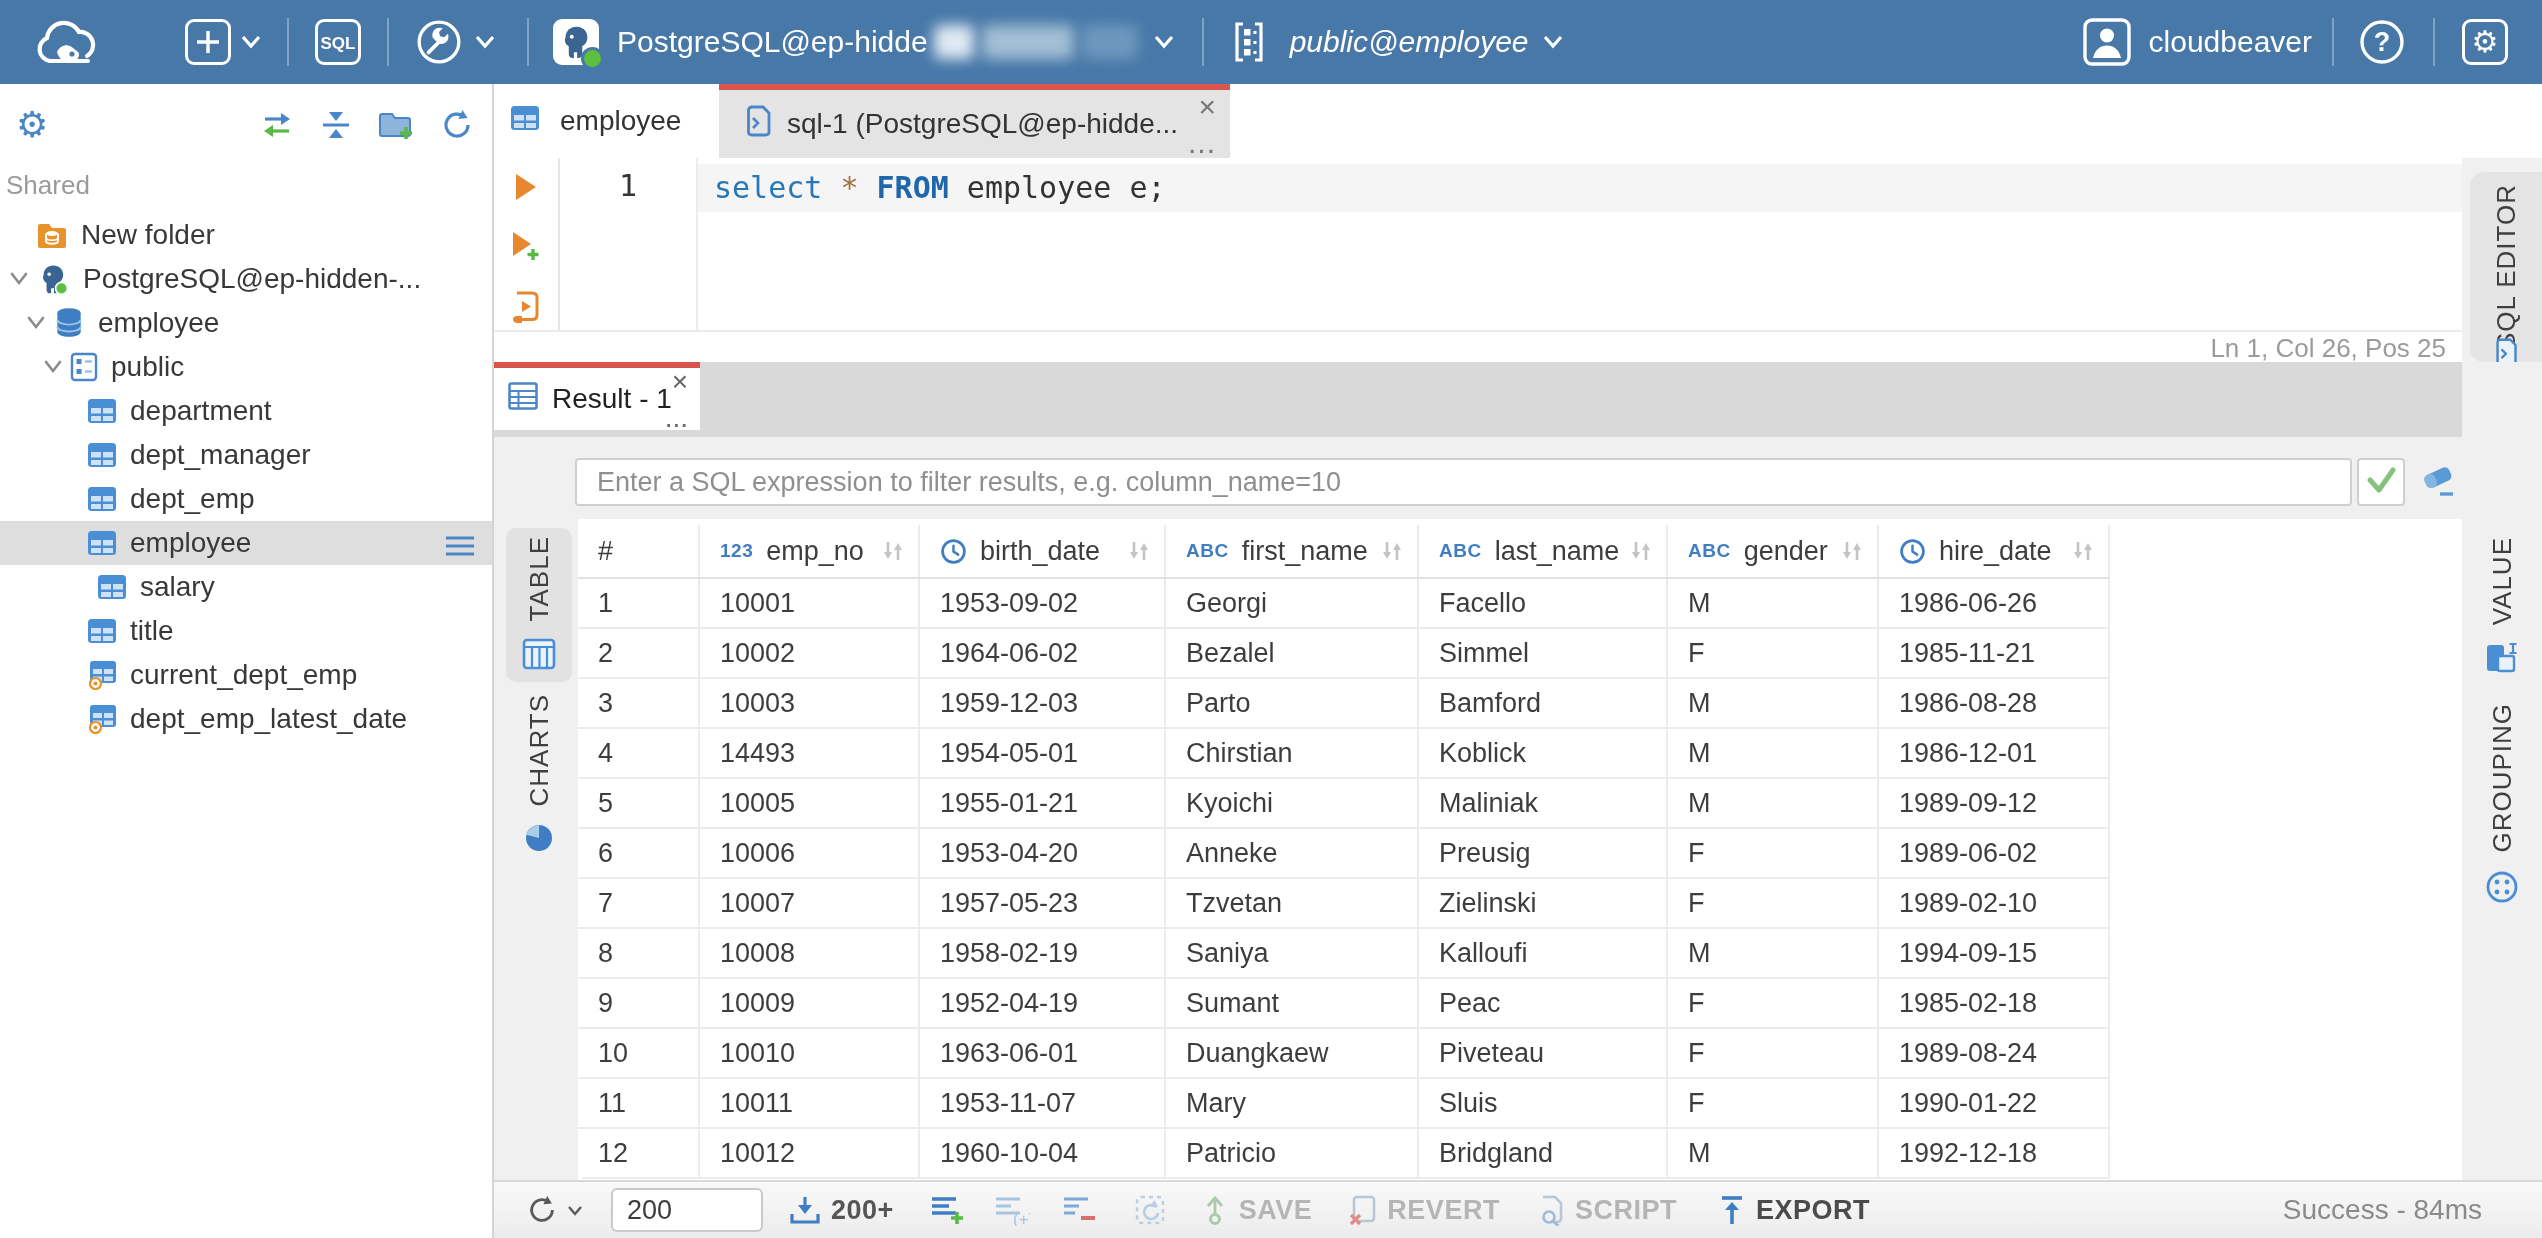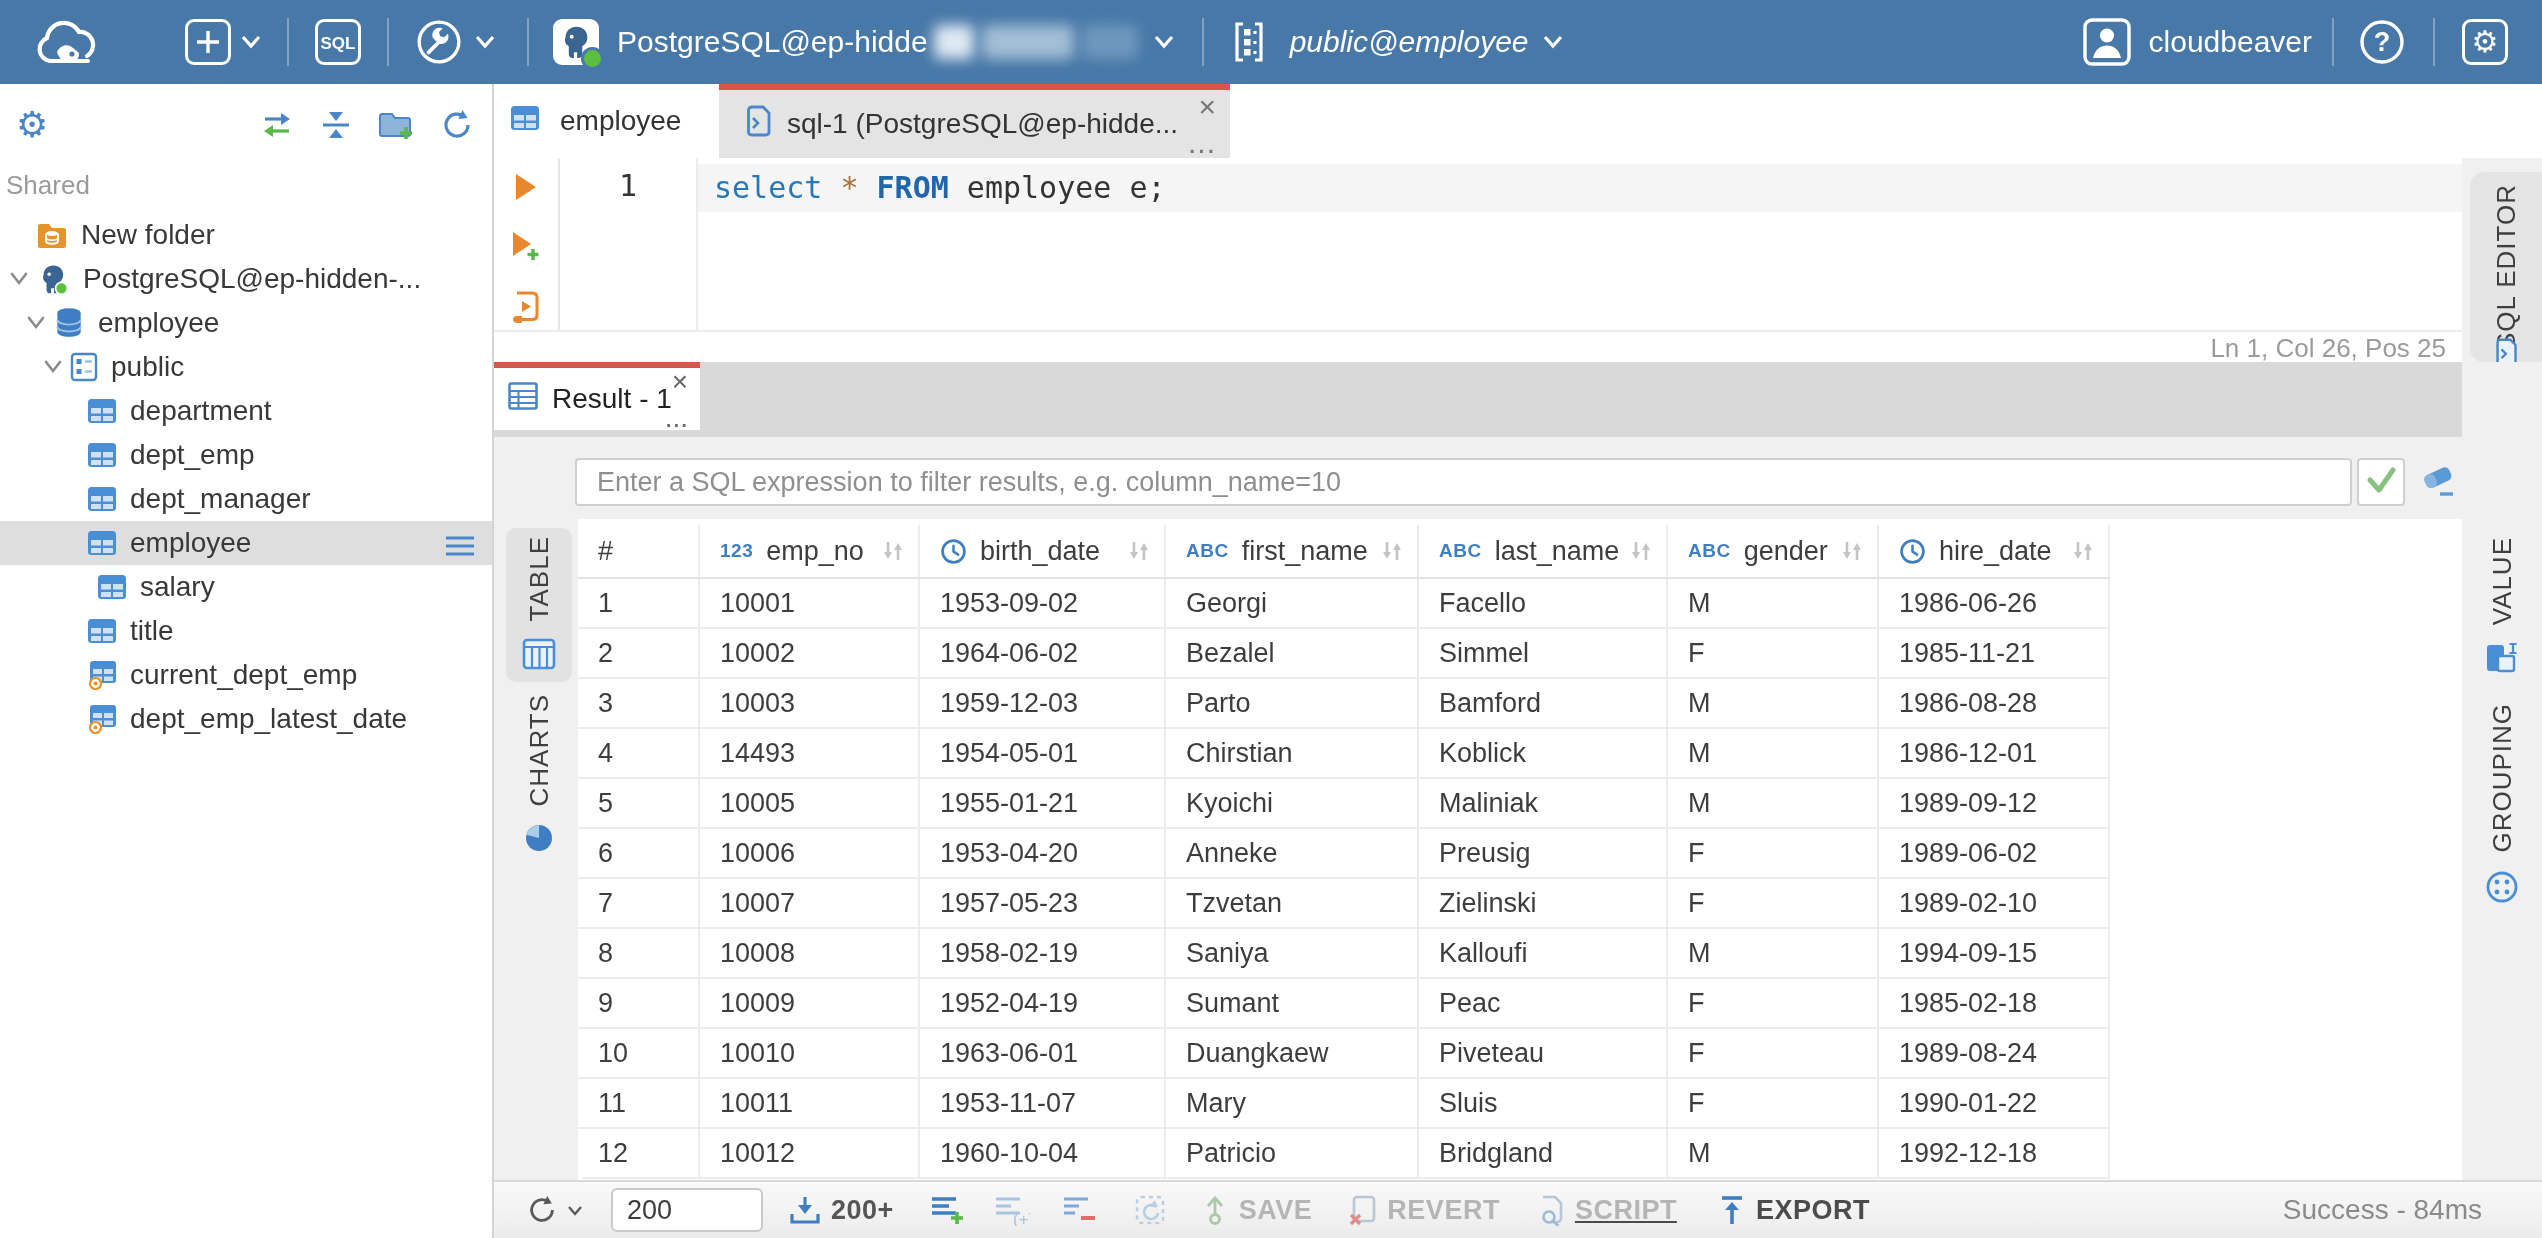--- a/index.html
+++ b/index.html
@@ -344,34 +344,34 @@
           <span class="tri-chev"></span>
           <span class="t-icon">
             <svg width="30" height="26" viewBox="0 0 30 26">
               <rect x="1" y="1" width="28" height="24" rx="3.5" fill="#4a8ed6"></rect>
               <rect x="4" y="10" width="10" height="5.5" fill="#cfe2f5"></rect>
               <rect x="16" y="10" width="10" height="5.5" fill="#cfe2f5"></rect>
               <rect x="4" y="18" width="10" height="5" fill="#cfe2f5"></rect>
               <rect x="16" y="18" width="10" height="5" fill="#cfe2f5"></rect>
             </svg>
           </span>
-          <span class="t-label">dept_emp</span>
+          <span class="t-label">dept_manager</span>
         </div>
         <div class="tree-row" style="padding-left: 59px;">
           <span class="tri-chev"></span>
           <span class="t-icon">
             <svg width="30" height="26" viewBox="0 0 30 26">
               <rect x="1" y="1" width="28" height="24" rx="3.5" fill="#4a8ed6"></rect>
               <rect x="4" y="10" width="10" height="5.5" fill="#cfe2f5"></rect>
               <rect x="16" y="10" width="10" height="5.5" fill="#cfe2f5"></rect>
               <rect x="4" y="18" width="10" height="5" fill="#cfe2f5"></rect>
               <rect x="16" y="18" width="10" height="5" fill="#cfe2f5"></rect>
             </svg>
           </span>
-          <span class="t-label">dept_manager</span>
+          <span class="t-label">dept_emp</span>
         </div>
         <div class="tree-row selected" style="padding-left: 59px;">
           <span class="tri-chev"></span>
           <span class="t-icon">
             <svg width="30" height="26" viewBox="0 0 30 26">
               <rect x="1" y="1" width="28" height="24" rx="3.5" fill="#4a8ed6"></rect>
               <rect x="4" y="10" width="10" height="5.5" fill="#cfe2f5"></rect>
               <rect x="16" y="10" width="10" height="5.5" fill="#cfe2f5"></rect>
               <rect x="4" y="18" width="10" height="5" fill="#cfe2f5"></rect>
               <rect x="16" y="18" width="10" height="5" fill="#cfe2f5"></rect>
@@ -866,21 +866,21 @@
         </svg>
       <span class="lbl">SAVE</span>
     </span>
     <span class="bt dis" style="margin-left:36px;">
       <svg width="30" height="32" viewBox="0 0 30 32">
           <rect x="6" y="3" width="20" height="24" rx="3" fill="none" stroke="#b9c6d4" stroke-width="2.6"></rect>
           <path d="M3 21l9 9M12 21l-9 9" stroke="#dc8f88" stroke-width="3.2"></path>
         </svg>
       <span class="lbl">REVERT</span>
     </span>
-    <span class="bt dis" style="margin-left:36px;text-decoration:underline;">
+    <span class="bt dis" style="margin-left:36px;">
       <svg width="30" height="32" viewBox="0 0 30 32">
           <path d="M7 3h12l6 6v15c0 2.5-1.5 4-4 4h-7" fill="none" stroke="#b9c6d4" stroke-width="2.6"></path>
           <circle cx="13" cy="23" r="5.5" fill="none" stroke="#9fb9d8" stroke-width="2.6"></circle>
           <path d="M17.5 27.5l5 4.5" stroke="#9fb9d8" stroke-width="2.6"></path>
         </svg>
       <span class="lbl">SCRIPT</span>
     </span>
     <span class="bt" style="margin-left:40px;">
       <svg width="30" height="32" viewBox="0 0 30 32">
           <path d="M5 4h20" stroke="#3f7ec2" stroke-width="3.6"></path>

